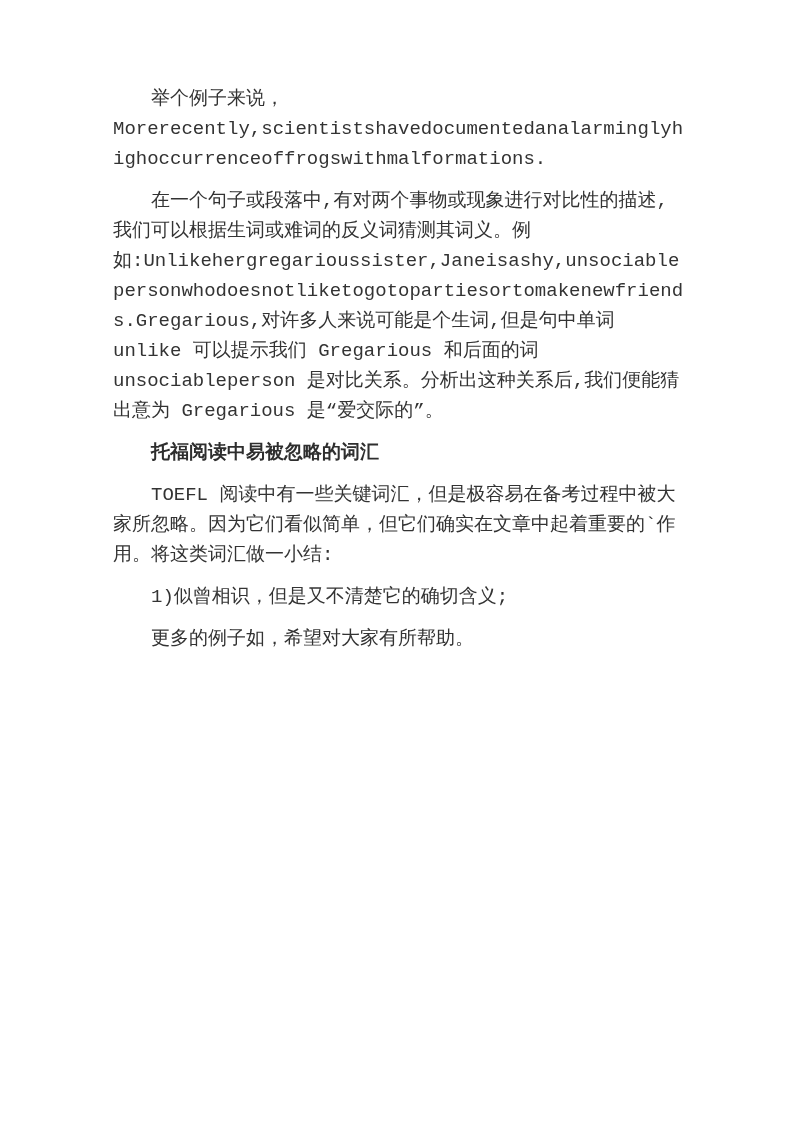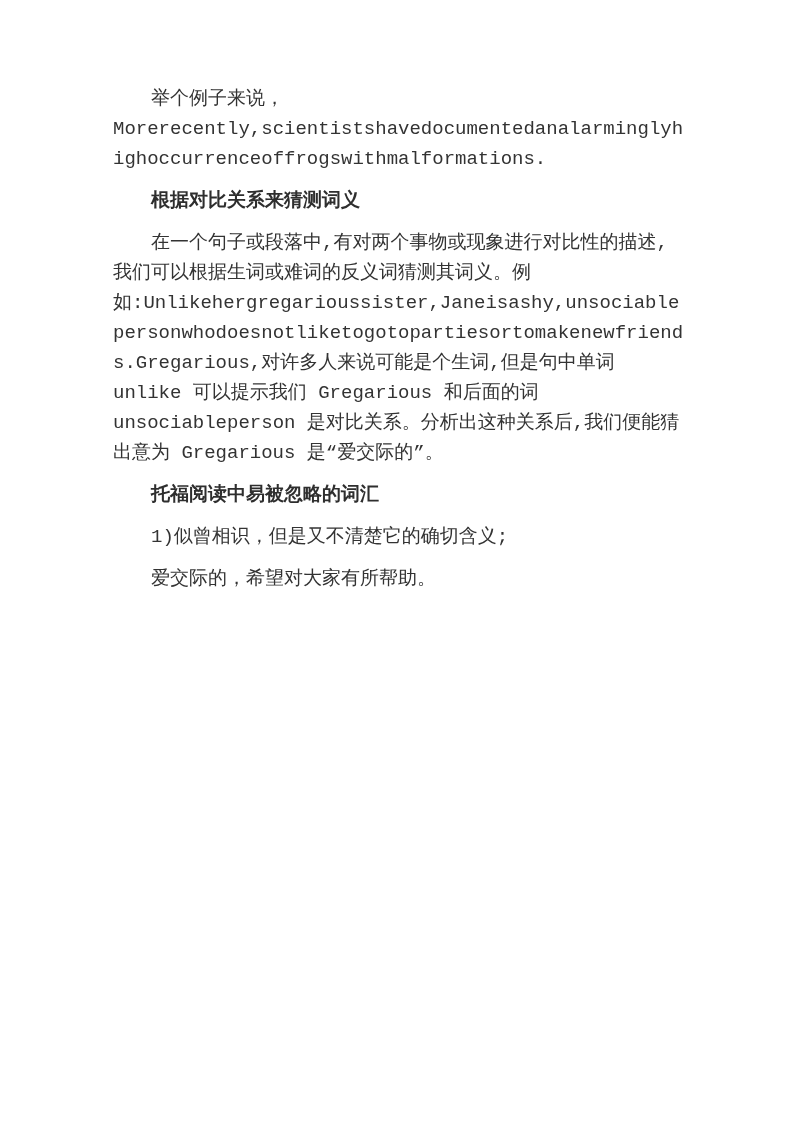--- a/index.html
+++ b/index.html
@@ -38,18 +38,18 @@
     margin: 0 0 12px 0;
     text-indent: 2em;
     overflow-wrap: break-word;
   }
 </style>
 </head>
 <body>
 
 <div class="page">
   <p class="para">举个例子来说，Morerecently,scientistshavedocumentedanalarminglyhighoccurrenceoffrogswithmalformations.</p>
-  <h2 class="heading">根据对比关系来猜测词义</h2>
   <p class="para">在一个句子或段落中,有对两个事物或现象进行对比性的描述,我们可以根据生词或难词的反义词猜测其词义。例如:Unlikehergregarioussister,Janeisashy,unsociablepersonwhodoesnotliketogotopartiesortomakenewfriends.Gregarious,对许多人来说可能是个生词,但是句中单词 unlike 可以提示我们 Gregarious 和后面的词 unsociableperson 是对比关系。分析出这种关系后,我们便能猜出意为 Gregarious 是“爱交际的”。</p>
   <h2 class="heading">托福阅读中易被忽略的词汇</h2>
+  <p class="para">TOEFL 阅读中有一些关键词汇，但是极容易在备考过程中被大家所忽略。因为它们看似简单，但它们确实在文章中起着重要的`作用。将这类词汇做一小结:</p>
   <p class="list-item">1)似曾相识，但是又不清楚它的确切含义;</p>
-  <p class="para">爱交际的，希望对大家有所帮助。</p>
+  <p class="para">更多的例子如，希望对大家有所帮助。</p>
 </div>
 
 </body></html>

